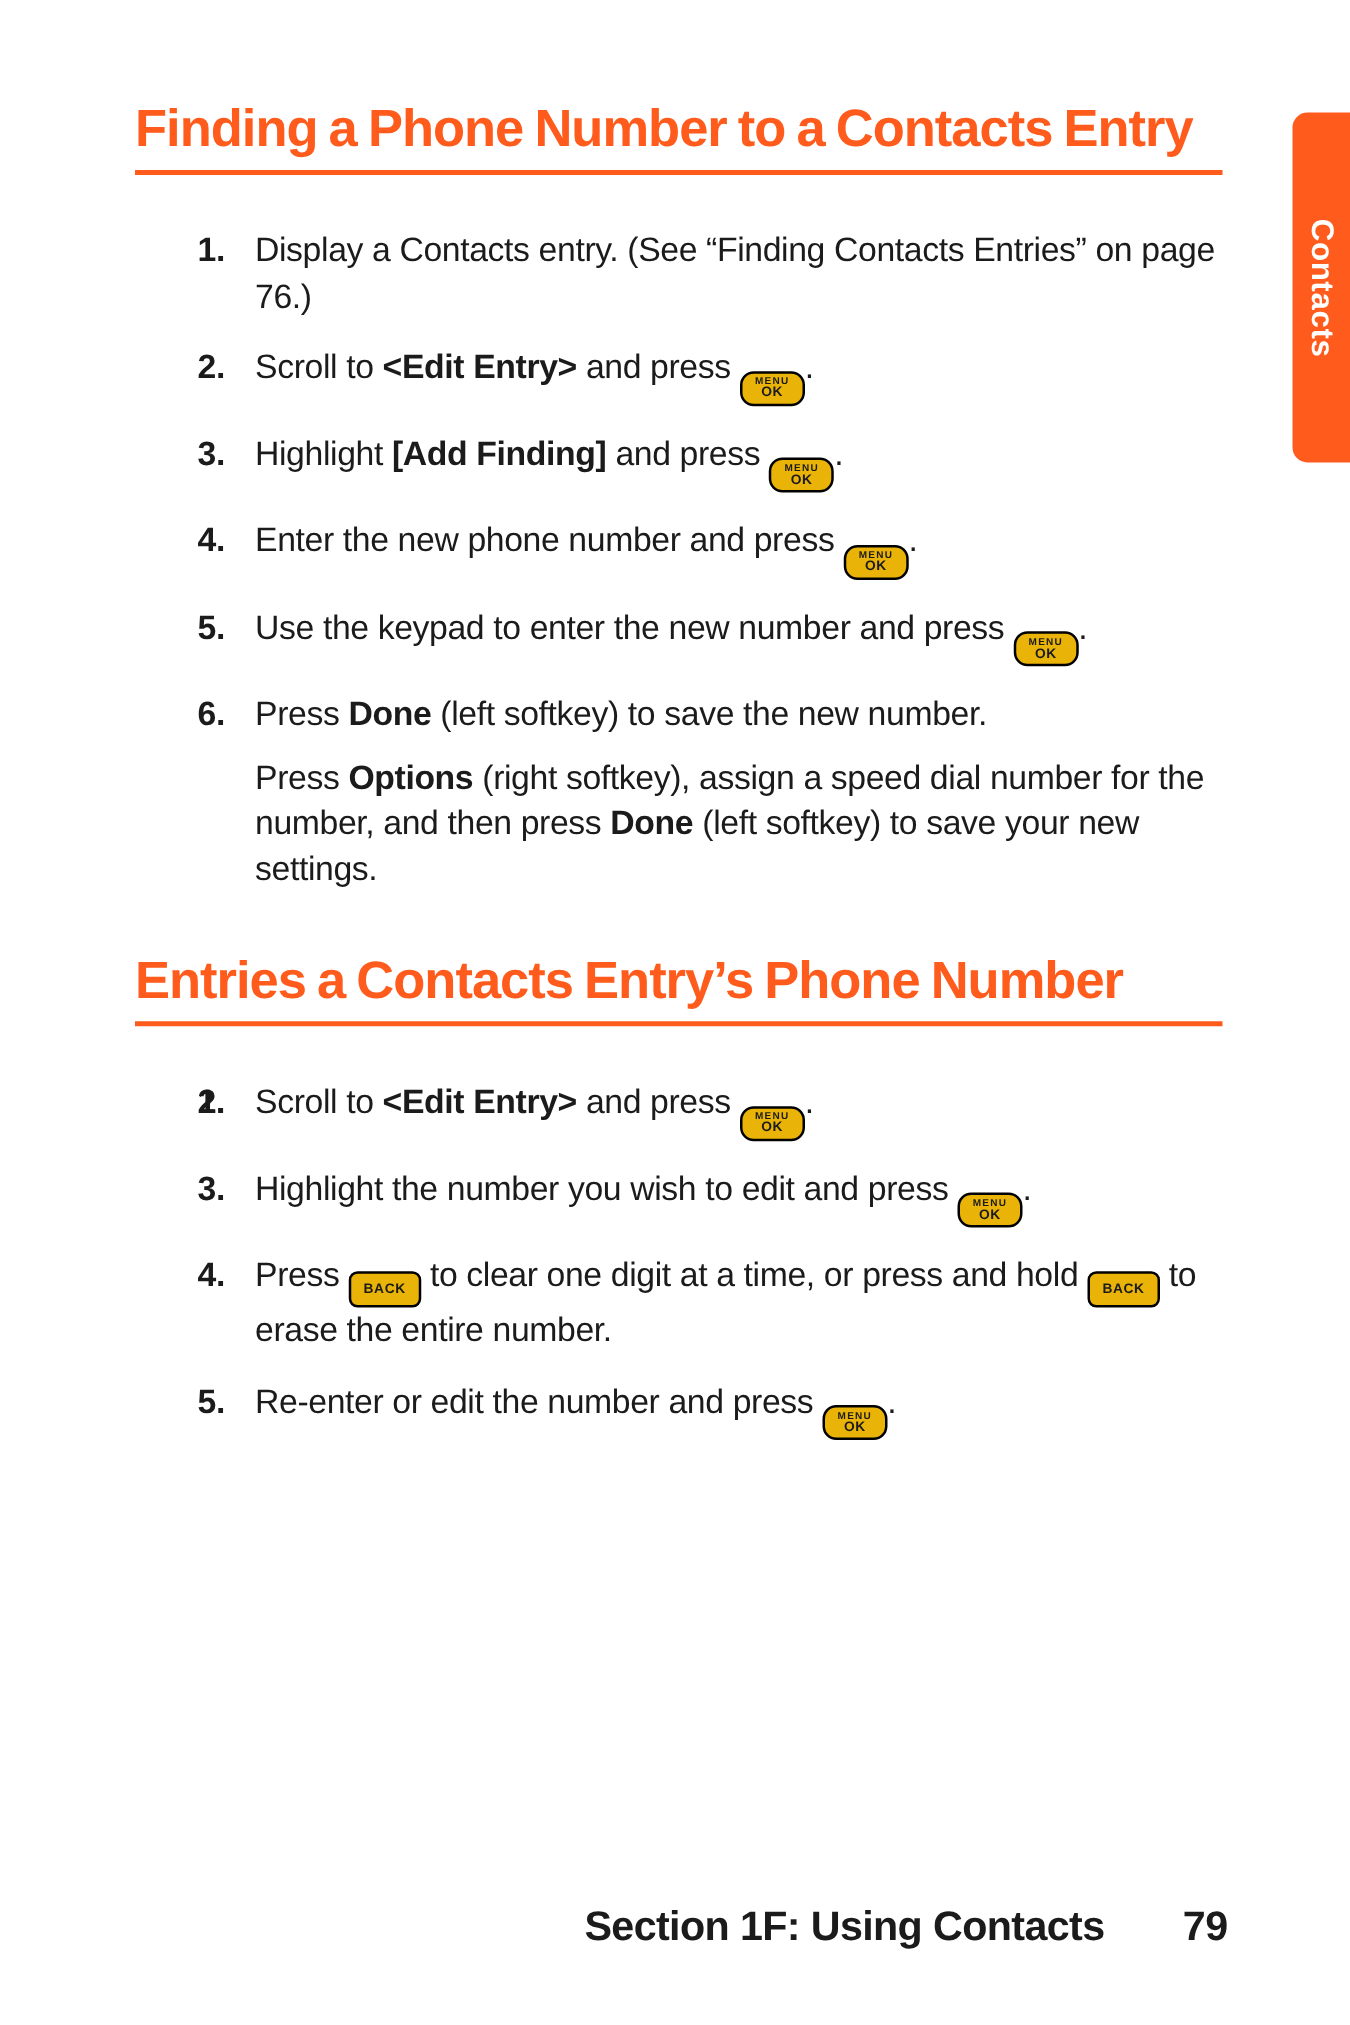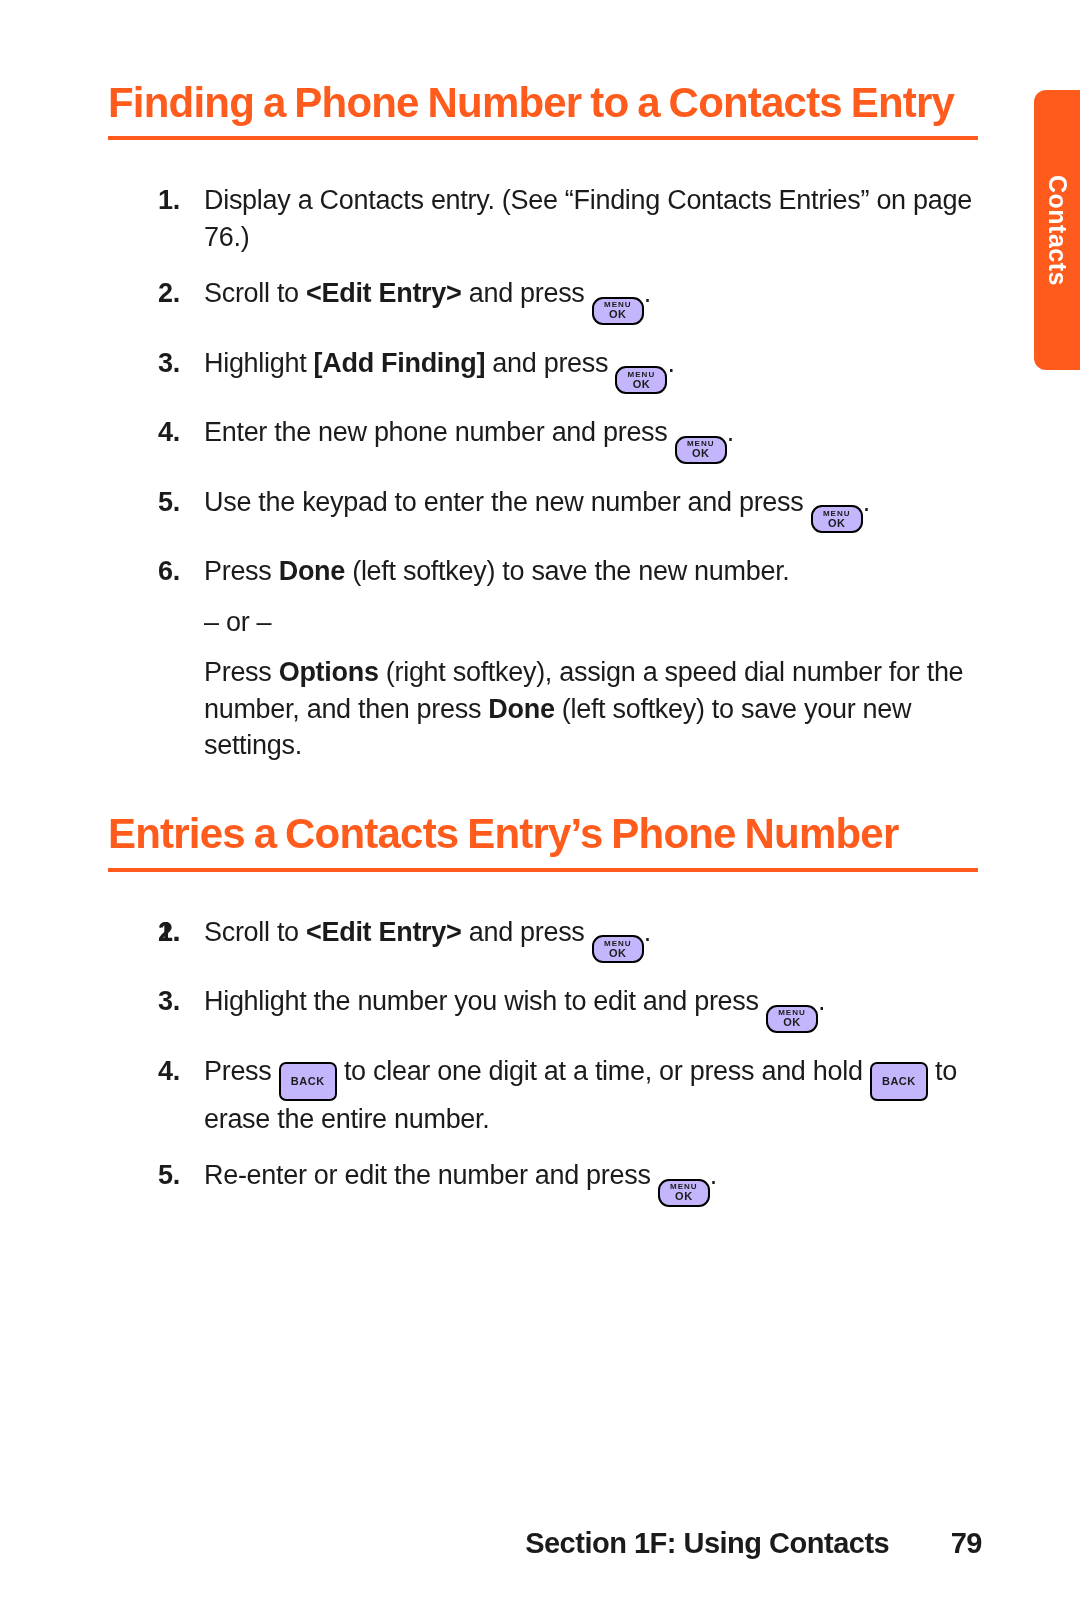--- a/index.html
+++ b/index.html
@@ -86,46 +86,46 @@
     margin-top:14px;
   }
   b{font-weight:700;}
   .key{
     display:inline-flex;
     align-items:center;
     justify-content:center;
     vertical-align:-5px;
     border:2px solid #000;
     border-radius:11px;
-    background:#c4b5fd;
+    background:#eab308;
     line-height:1;
     box-sizing:border-box;
   }
   .key.ok{
     height:28px;
     min-width:52px;
     padding:0 6px;
     flex-direction:column;
   }
   .key.ok .l1{font-size:8px;font-weight:700;letter-spacing:1px;}
   .key.ok .l2{font-size:11px;font-weight:700;letter-spacing:0.5px;text-align:center;}
   .key.back{
-    height:39px;
+    height:29px;
     min-width:58px;
     padding:0 7px;
     border-radius:7px;
     font-size:11px;
     font-weight:700;
     letter-spacing:0.5px;
   }
   .footer{
     position:absolute;
     bottom:60px;
     right:98px;
-    font-size:29px;
+    font-size:33px;
     font-weight:700;
     letter-spacing:-0.5px;
   }
   .footer .pnum{
     margin-left:54px;
     font-weight:700;
   }
 </style>
 </head>
 <body>
@@ -151,21 +151,21 @@
             <span class="l2">OK</span>
           </span>.</span></li>
       <li><span class="num">4.</span><span>Enter the new phone number and press <span class="key ok">
             <span class="l1">MENU</span>
             <span class="l2">OK</span>
           </span>.</span></li>
       <li><span class="num">5.</span><span>Use the keypad to enter the new number and press <span class="key ok">
             <span class="l1">MENU</span>
             <span class="l2">OK</span>
           </span>.</span></li>
-      <li><span class="num">6.</span><span>Press <b>Done</b> (left softkey) to save the new number.</span><div class="sub">– or –</div><div class="sub">Press <b>Options</b> (right softkey), assign a speed dial number for the number, and then press <b>Done</b> (left softkey) to save your new settings.</div></li>
+      <li><span class="num">6.</span><span>Press <b>Done</b> (left softkey) to save the new number.</span><div class="sub">Press <b>Options</b> (right softkey), assign a speed dial number for the number, and then press <b>Done</b> (left softkey) to save your new settings.</div></li>
     </ol>
 
   <h1 class="section-title">Entries a Contacts Entry’s Phone Number</h1>
   <div class="rule"></div>
 
 
   <ol class="steps" id="steps2">
       <li><span class="num">1.</span></li>
       <li><span class="num">2.</span><span>Scroll to <b>&lt;Edit Entry&gt;</b> and press <span class="key ok">
             <span class="l1">MENU</span>

